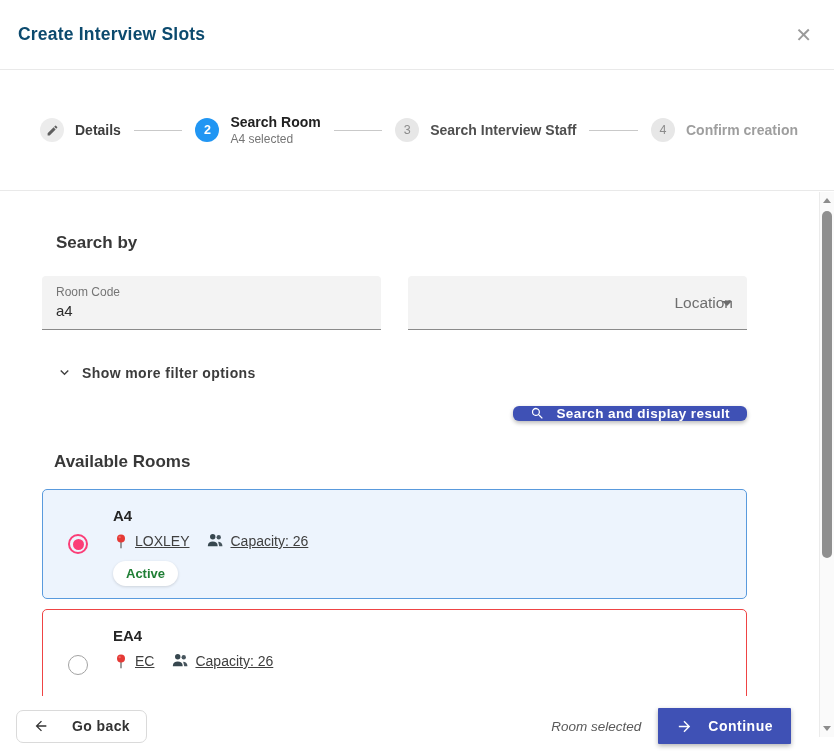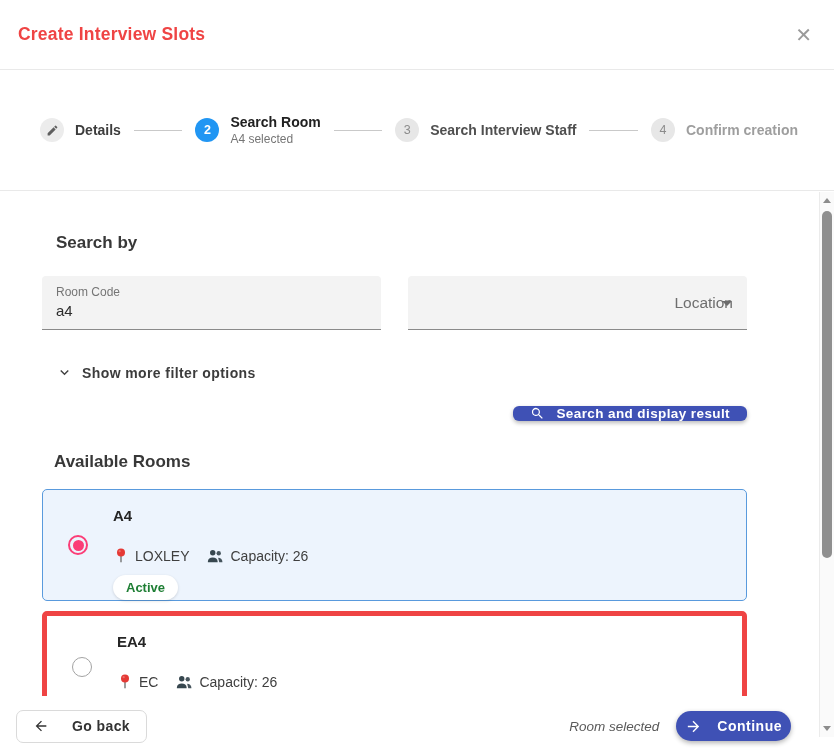--- a/index.html
+++ b/index.html
@@ -3,21 +3,21 @@
 <meta charset="utf-8">
 <style>
   * { margin:0; padding:0; box-sizing:border-box; }
   html,body { width:834px; height:756px; overflow:hidden; background:#fff;
     font-family:"Liberation Sans", sans-serif; }
   .modal { position:relative; width:834px; height:756px; background:#fff; }
 
   
   .header { height:70px; display:flex; align-items:center; justify-content:space-between;
     padding:0 22px 0 18px; border-bottom:1px solid #e9e9e9; }
-  .title { font-size:17.5px; font-weight:600; color:#ef4444; letter-spacing:.2px; }
+  .title { font-size:17.5px; font-weight:600; color:#0c4a6e; letter-spacing:.2px; }
   .close { font-size:20px; color:#9a9a9a; cursor:pointer; line-height:1; }
 
   
   .stepper { height:121px; display:flex; align-items:center; padding:0 36px 0 40px;
     border-bottom:1px solid #e9e9e9; }
   .step { display:flex; align-items:center; gap:11px; flex-shrink:0; }
   .circle { width:24px; height:24px; border-radius:50%; display:flex; align-items:center;
     justify-content:center; font-size:12.5px; flex-shrink:0; }
   .circle.done { background:#ececec; }
   .circle.active { background:#2196f3; color:#fff; font-weight:700; }
@@ -49,44 +49,44 @@
     font-size:14px; font-weight:700; color:#3c3c3c; cursor:pointer; letter-spacing:.4px; }
 
   .search-row { display:flex; justify-content:flex-end; margin-top:21px; }
   .btn-primary { background:#3f51b5; color:#fff; font-family:inherit; font-weight:700;
     font-size:13.5px; height:15px; border:none; border-radius:6px; padding:0 17px;
     display:inline-flex; align-items:center; gap:11px; cursor:pointer;
     letter-spacing:.4px; box-shadow:0 2px 4px rgba(0,0,0,.28); }
 
   .room-card { display:flex; border-radius:5px; min-height:110px; cursor:pointer; }
   .room-card.selected { margin-top:17px; background:#edf4fd; border:1px solid #599add; }
-  .room-card.plain { margin-top:10px; background:#fff; border:5px solid #ef4444; height:112px; }
+  .room-card.plain { margin-top:10px; background:#fff; border:1px solid #ef4444; height:112px; }
   .radio-col { width:70px; display:flex; align-items:center; justify-content:center; flex-shrink:0; }
   .radio-on { width:20px; height:20px; border:2px solid #fb3d77; border-radius:50%;
     display:flex; align-items:center; justify-content:center; }
   .radio-on .dot { width:11px; height:11px; background:#fb3d77; border-radius:50%; }
   .radio-off { width:20px; height:20px; border:1.5px solid #a3a3a3; border-radius:50%; background:#fff; }
   .room-body { padding:17px 0 0 0; }
   .room-name { font-size:15px; font-weight:700; color:#262626; }
-  .room-meta { display:flex; align-items:flex-end; margin-top:23px; font-size:14px; color:#3f3f3f; }
+  .room-meta { display:flex; align-items:flex-start; margin-top:9px; font-size:14px; color:#3f3f3f;text-decoration:underline; }
   .meta-ic { margin-right:6px; display:inline-flex; }
   .meta-gap { width:17px; }
   .badge { margin-top:11px; display:inline-flex; background:#fff; border-radius:14px;
     padding:5px 13px; color:#1e7e34; font-weight:700; font-size:13px;
     box-shadow:0 1px 3px rgba(0,0,0,.14); }
 
   
   .footer { height:60px; display:flex; align-items:center; padding:0 43px 0 16px; background:#fff; }
   .btn-back { height:33px; background:#fff; border:1px solid #dadada; border-radius:7px;
     padding:0 16px; display:inline-flex; align-items:center; gap:23px; cursor:pointer;
     font-family:inherit; font-weight:700; font-size:14px; color:#333; letter-spacing:.4px; }
   .f-spacer { flex:1; }
   .status-text { font-style:italic; font-size:13.5px; color:#5a5a5a; margin-right:17px; }
-  .btn-continue { height:30px; background:#3f51b5; border:none; border-radius:17px;
-    padding:0 9px; display:inline-flex; align-items:center; gap:15px; cursor:pointer;
+  .btn-continue { height:36px; background:#3f51b5; border:none; border-radius:1px;
+    padding:0 18px; display:inline-flex; align-items:center; gap:15px; cursor:pointer;
     font-family:inherit; font-weight:700; font-size:14px; color:#fff; letter-spacing:.5px;
     box-shadow:0 2px 5px rgba(0,0,0,.3); }
 
   
   .scrollbar { position:absolute; top:192px; right:0; width:15px; height:545px;
     background:#fafafa; border-left:1px solid #ebebeb; z-index:6; }
   .sb-up { position:absolute; top:6px; left:3px; width:0; height:0;
     border-left:4.5px solid transparent; border-right:4.5px solid transparent;
     border-bottom:5px solid #8c8c8c; }
   .sb-down { position:absolute; bottom:6px; left:3px; width:0; height:0;

